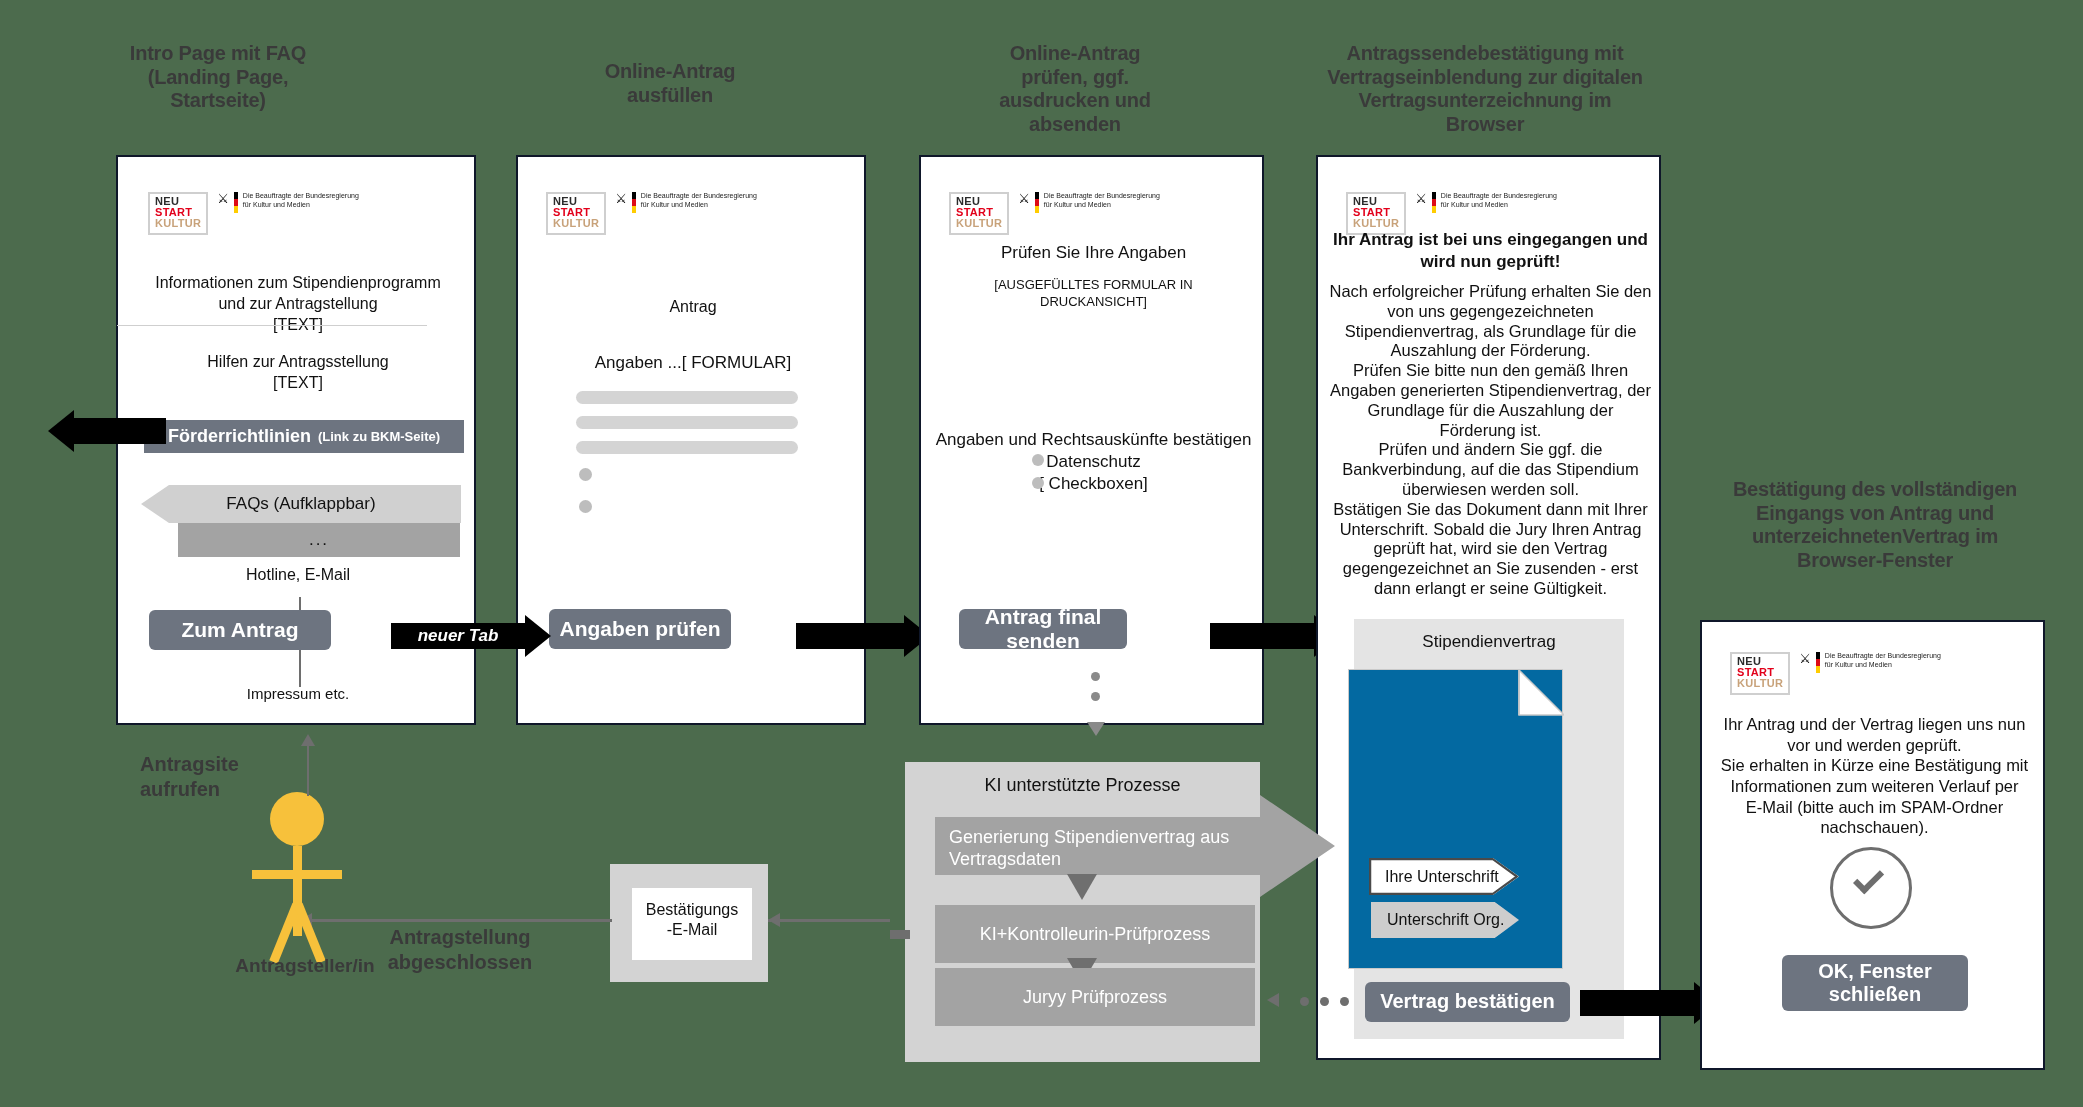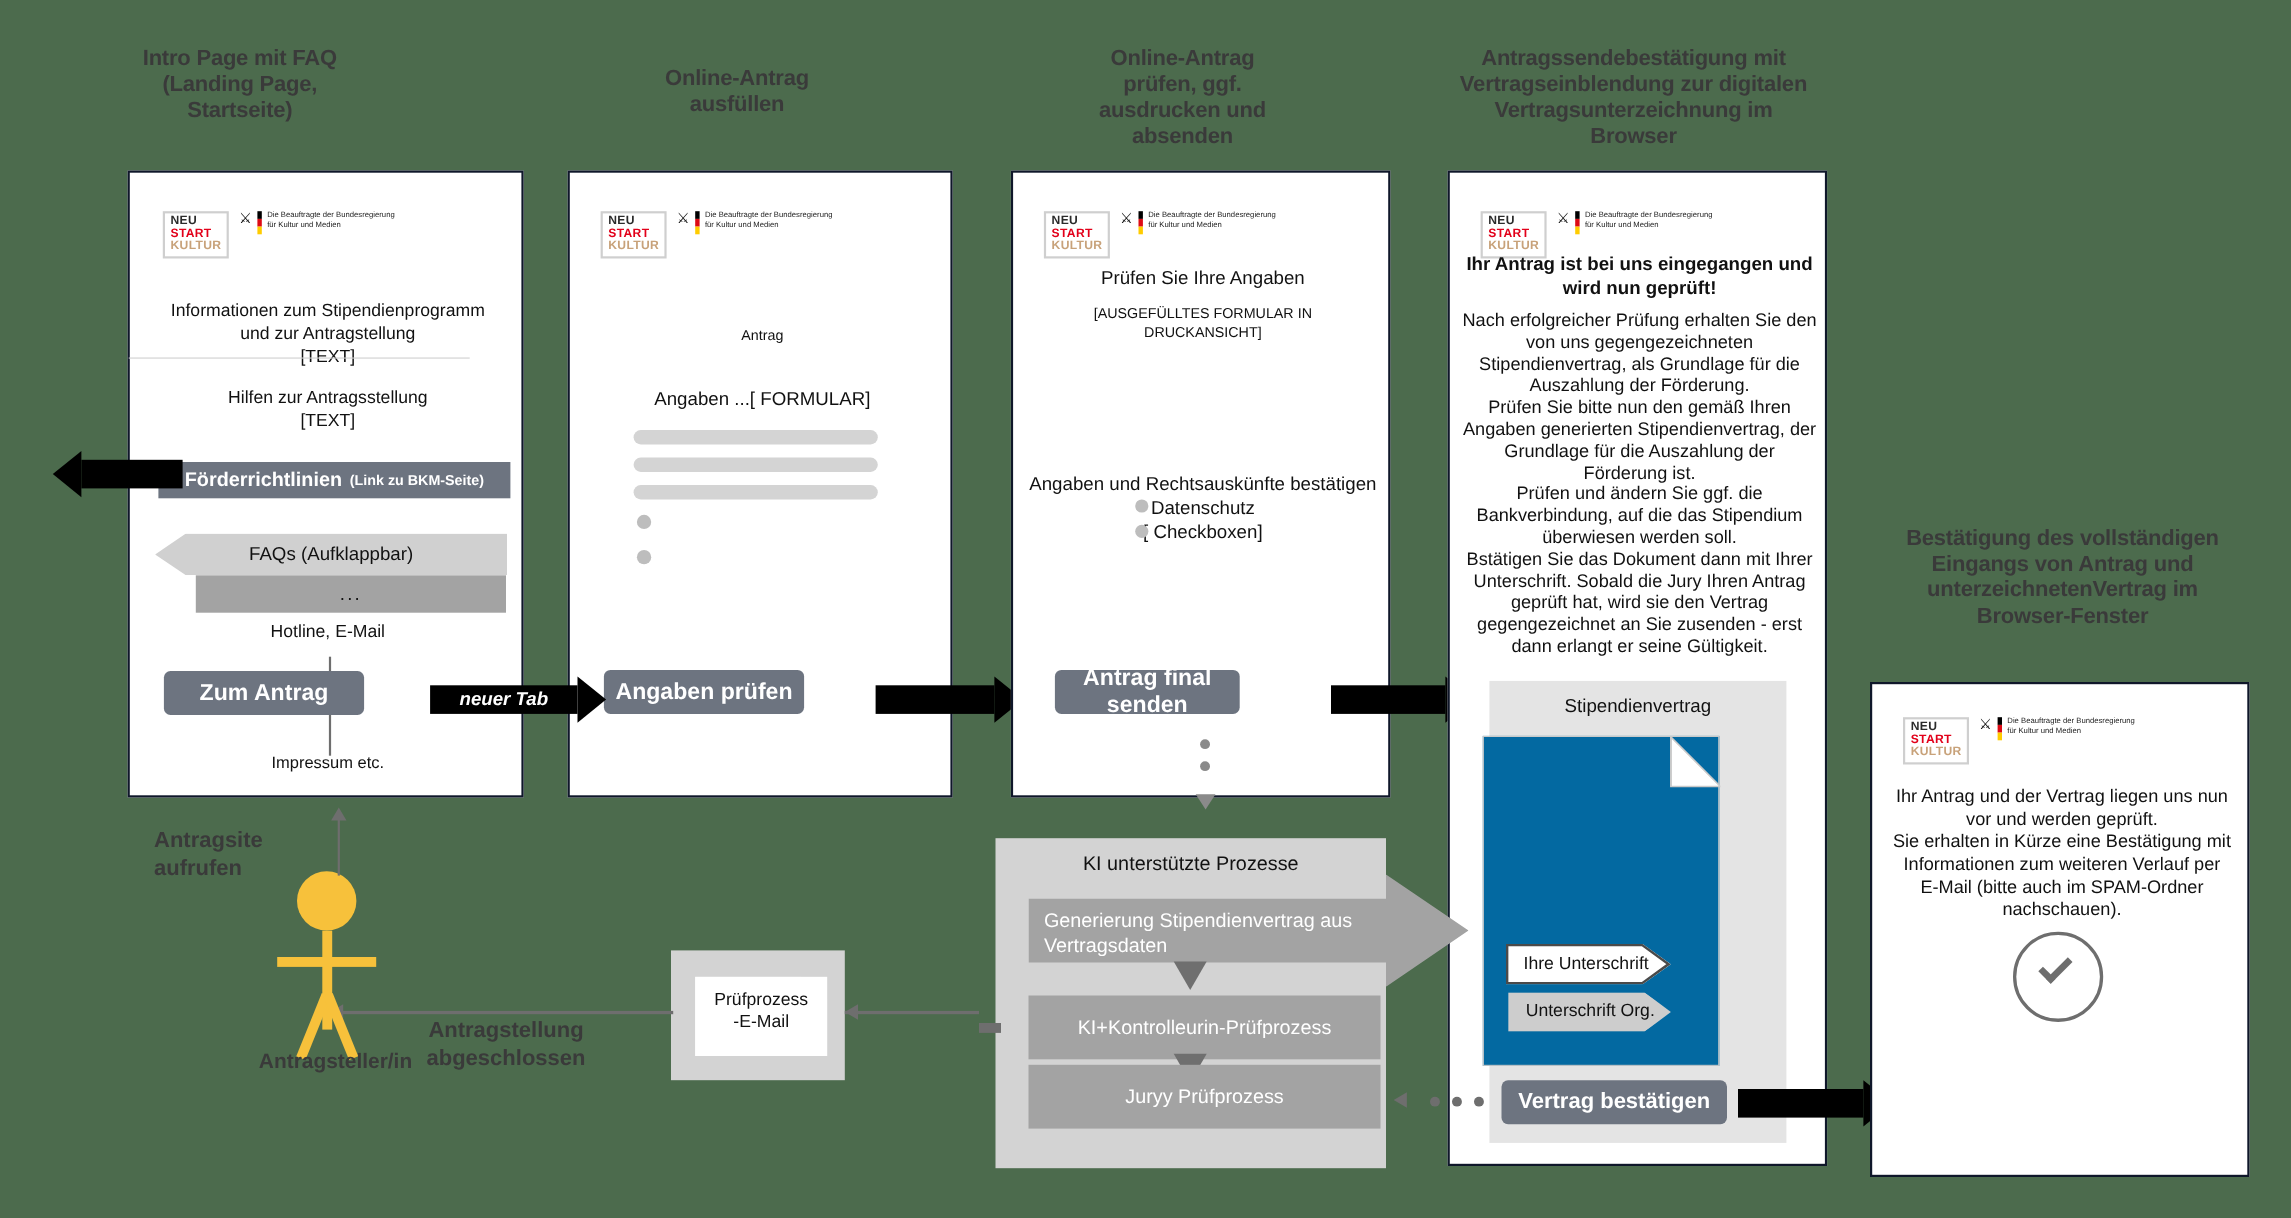--- a/index.html
+++ b/index.html
@@ -264,21 +264,21 @@
               <i class="fb-r"></i>
               <i class="fb-g"></i>
             </span>
           <span class="bkm-txt" style="font-size:7px;">
             <span style="display:block">Die Beauftragte der Bundesregierung</span>
             <span style="display:block">für Kultur und Medien</span>
           </span>
         </div>
       </div>
 
-      <div class="abs ctext" style="left:0;top:140px;width:350px;font-size:13px;">
+      <div class="abs ctext" style="left:0;top:140px;width:350px;font-size:16px;">
         <span>Antrag</span>
       </div>
       <div class="abs ctext" style="left:0;top:195px;width:350px;font-size:17px;">
         <span>Angaben ...[ FORMULAR]</span>
       </div>
 
       <div class="abs bar" style="left:58px;top:234px;width:222px;height:13px;"></div>
       <div class="abs bar" style="left:58px;top:259px;width:222px;height:13px;"></div>
       <div class="abs bar" style="left:58px;top:284px;width:222px;height:13px;"></div>
       <div class="abs dot" style="left:61px;top:311px;width:13px;height:13px;"></div>
@@ -465,20 +465,24 @@
         <div>Ihr Antrag und der Vertrag liegen uns nun</div>
         <div>vor und werden geprüft.</div>
         <div>Sie erhalten in Kürze eine Bestätigung mit</div>
         <div>Informationen zum weiteren Verlauf per</div>
         <div>E-Mail (bitte auch im SPAM-Ordner</div>
         <div>nachschauen).</div>
       </div>
 
       <div class="abs okcircle" style="left:128px;top:225px;width:82px;height:82px;"></div>
 
+      <div class="abs btn" style="left:80px;top:333px;width:186px;height:56px;font-size:20px;flex-direction:column;">
+        <span>OK, Fenster</span>
+        <span>schließen</span>
+      </div>
     </div>
   </div>
 
   <div class="abs kibox" style="left:905px;top:762px;width:355px;height:300px;">
     <div class="abs ctext" style="left:0;top:12px;width:355px;font-size:18px;">
       <span>KI unterstützte Prozesse</span>
     </div>
   </div>
 
   <div class="abs" style="left:935px;top:795px;width:400px;height:102px;">
@@ -499,21 +503,21 @@
   </div>
 
   <div class="gline" style="left:890px;top:930px;width:20px;height:9px;"></div>
 
   <div class="abs mailbox" style="left:610px;top:864px;width:158px;height:118px;">
     <div class="abs mailsheet" style="left:22px;top:24px;width:120px;height:72px;">
       <svg width="120" height="72" style="position:absolute;left:0;top:0;">
         <polygon points="0,0 96,0 120,20 120,72 0,72" fill="#ffffff"></polygon>
       </svg>
       <div style="position:relative;z-index:2;padding-top:12px;font-size:16px;line-height:1.25;">
-        <span>Prüfprozess</span>
+        <span>Bestätigungs</span>
         <span>-E-Mail</span>
       </div>
     </div>
   </div>
 
   <div class="gline" style="left:768px;top:919px;width:122px;height:3px;"></div>
   <div class="ghead-l" style="left:768px;top:913px;"></div>
 
   <div class="gline" style="left:302px;top:919px;width:310px;height:3px;"></div>
   <div class="ghead-l" style="left:300px;top:913px;"></div>

